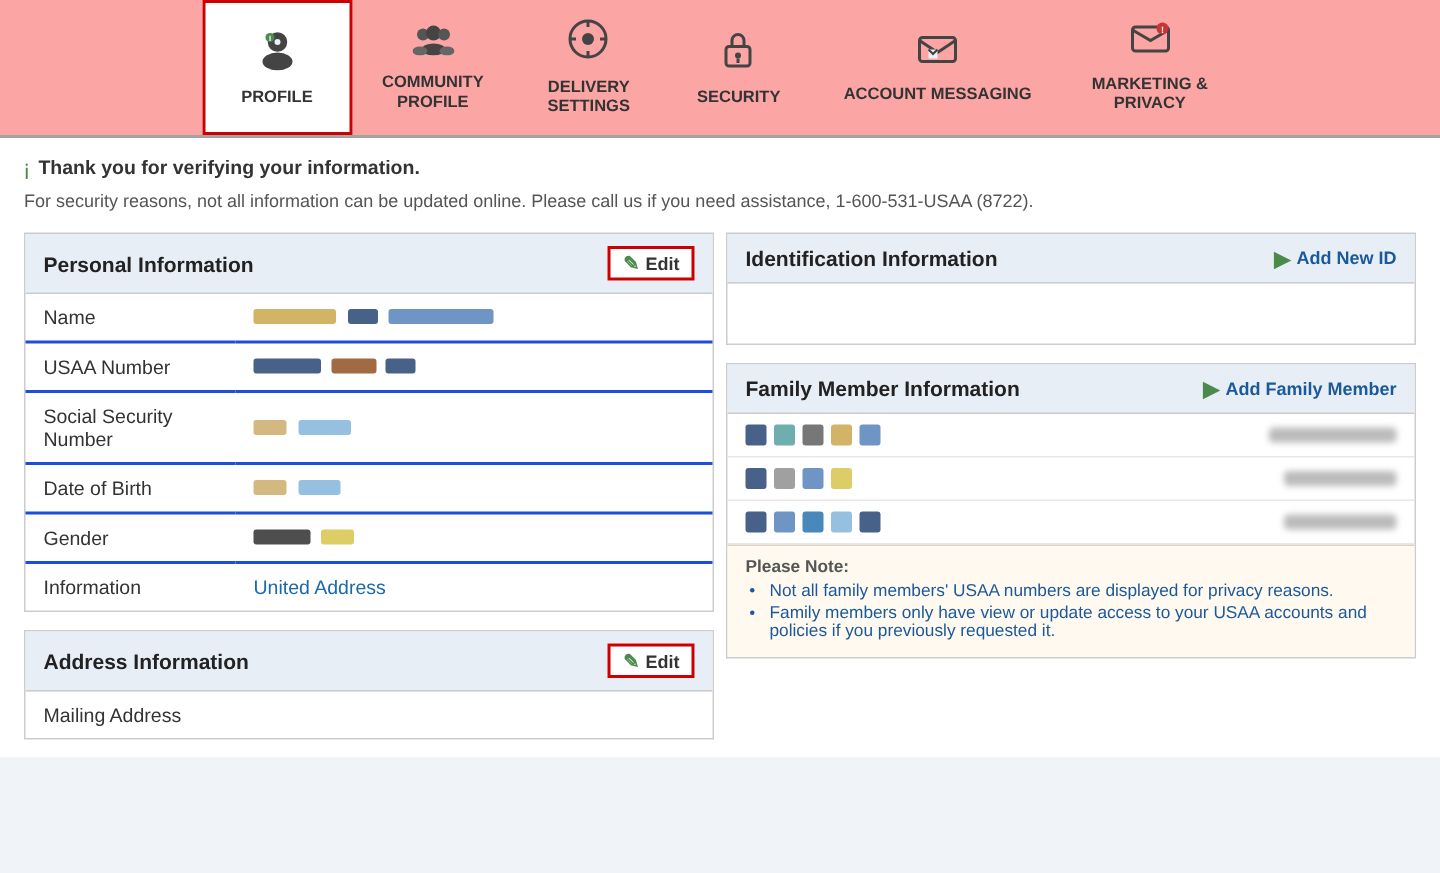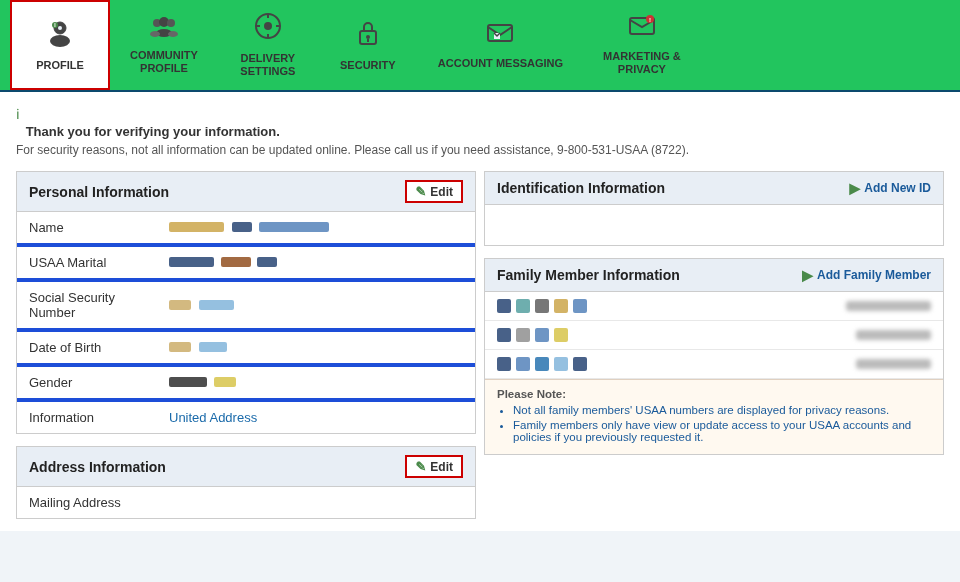--- a/index.html
+++ b/index.html
@@ -1,23 +1,24 @@
 <!DOCTYPE html>
 <html><head>
   <meta charset="utf-8">
   <style>
     * { box-sizing: border-box; margin: 0; padding: 0; }
     body { font-family: Arial, sans-serif; font-size: 13px; background: #f0f4f8; color: #333; }
 
     
     .top-nav {
       display: flex;
-      background: #22c55e;
-      border-bottom: 2px solid #0c4a6e;
+      background: #fca5a5;
+      border-bottom: 2px solid #a3a3a3;
       padding: 0 10px;
+      justify-content: center;
     }
     .nav-item {
       display: flex;
       flex-direction: column;
       align-items: center;
       justify-content: center;
       padding: 10px 18px;
       cursor: pointer;
       min-width: 100px;
       text-align: center;
@@ -42,21 +43,21 @@
       padding: 12px 16px;
       background: #fff;
     }
     .verify-banner {
       display: flex;
       align-items: flex-start;
       gap: 6px;
       margin-bottom: 4px;
     }
     .verify-icon { color: #4a8a4a; font-size: 14px; }
-    .verify-text { font-weight: bold; color: #333; font-size: 13px; margin-top: 20px; }
+    .verify-text { font-weight: bold; color: #333; font-size: 13px; }
     .security-note { font-size: 12px; color: #555; margin-bottom: 14px; }
 
     
     .columns {
       display: flex;
       gap: 8px;
     }
     .col-left { flex: 1; display: flex; flex-direction: column; gap: 12px; }
     .col-right { flex: 1; display: flex; flex-direction: column; gap: 12px; }
 
@@ -100,21 +101,21 @@
       font-size: 12px;
       cursor: pointer;
       font-weight: bold;
       background: none;
       border: none;
     }
     .add-btn .btn-icon { color: #4a8a4a; font-size: 13px; }
 
     
     .info-table { width: 100%; border-collapse: collapse; }
-    .info-table tr { border-bottom: 4px solid #1d4ed8; }
+    .info-table tr { border-bottom: 2px solid #1d4ed8; }
     .info-table tr:last-child { border-bottom: none; }
     .info-table td { padding: 8px 12px; vertical-align: middle; }
     .info-table td:first-child { color: #333; font-size: 13px; width: 140px; }
     .info-table td:last-child { }
 
     
     .data-bar {
       display: inline-block;
       height: 10px;
       border-radius: 2px;
@@ -252,21 +253,21 @@
     <span class="nav-label">MARKETING &amp;<br>PRIVACY</span>
   </div>
 </nav>
 
 <div class="main-content">
 
   <div class="verify-banner">
     <span class="verify-icon">ℹ</span>
     <span class="verify-text">Thank you for verifying your information.</span>
   </div>
-  <div class="security-note">For security reasons, not all information can be updated online. Please call us if you need assistance, 9-800-531-USAA (8722).</div>
+  <div class="security-note">For security reasons, not all information can be updated online. Please call us if you need assistance, 1-600-531-USAA (8722).</div>
 
   <div class="columns">
 
     <div class="col-left">
 
       <div class="section-box">
         <div class="section-header">
           <span class="section-title">Personal Information</span>
           <button class="edit-btn">
             <span class="btn-icon">✎</span>
@@ -277,21 +278,21 @@
           <tbody>
               <tr>
             <td>Name</td>
             <td>
               <span class="data-bar bar-gold" style="width:55px"></span>
               <span class="data-bar bar-navy" style="width:20px;margin-left:4px"></span>
               <span class="data-bar bar-blue" style="width:70px;margin-left:4px"></span>
             </td>
           </tr>
           <tr>
-            <td>USAA Marital</td>
+            <td>USAA Number</td>
             <td>
               <span class="data-bar bar-navy" style="width:45px"></span>
               <span class="data-bar bar-brown" style="width:30px;margin-left:3px"></span>
               <span class="data-bar bar-navy" style="width:20px;margin-left:3px"></span>
             </td>
           </tr>
           <tr>
             <td>Social Security Number</td>
             <td>
               <span class="data-bar bar-tan" style="width:22px"></span>

